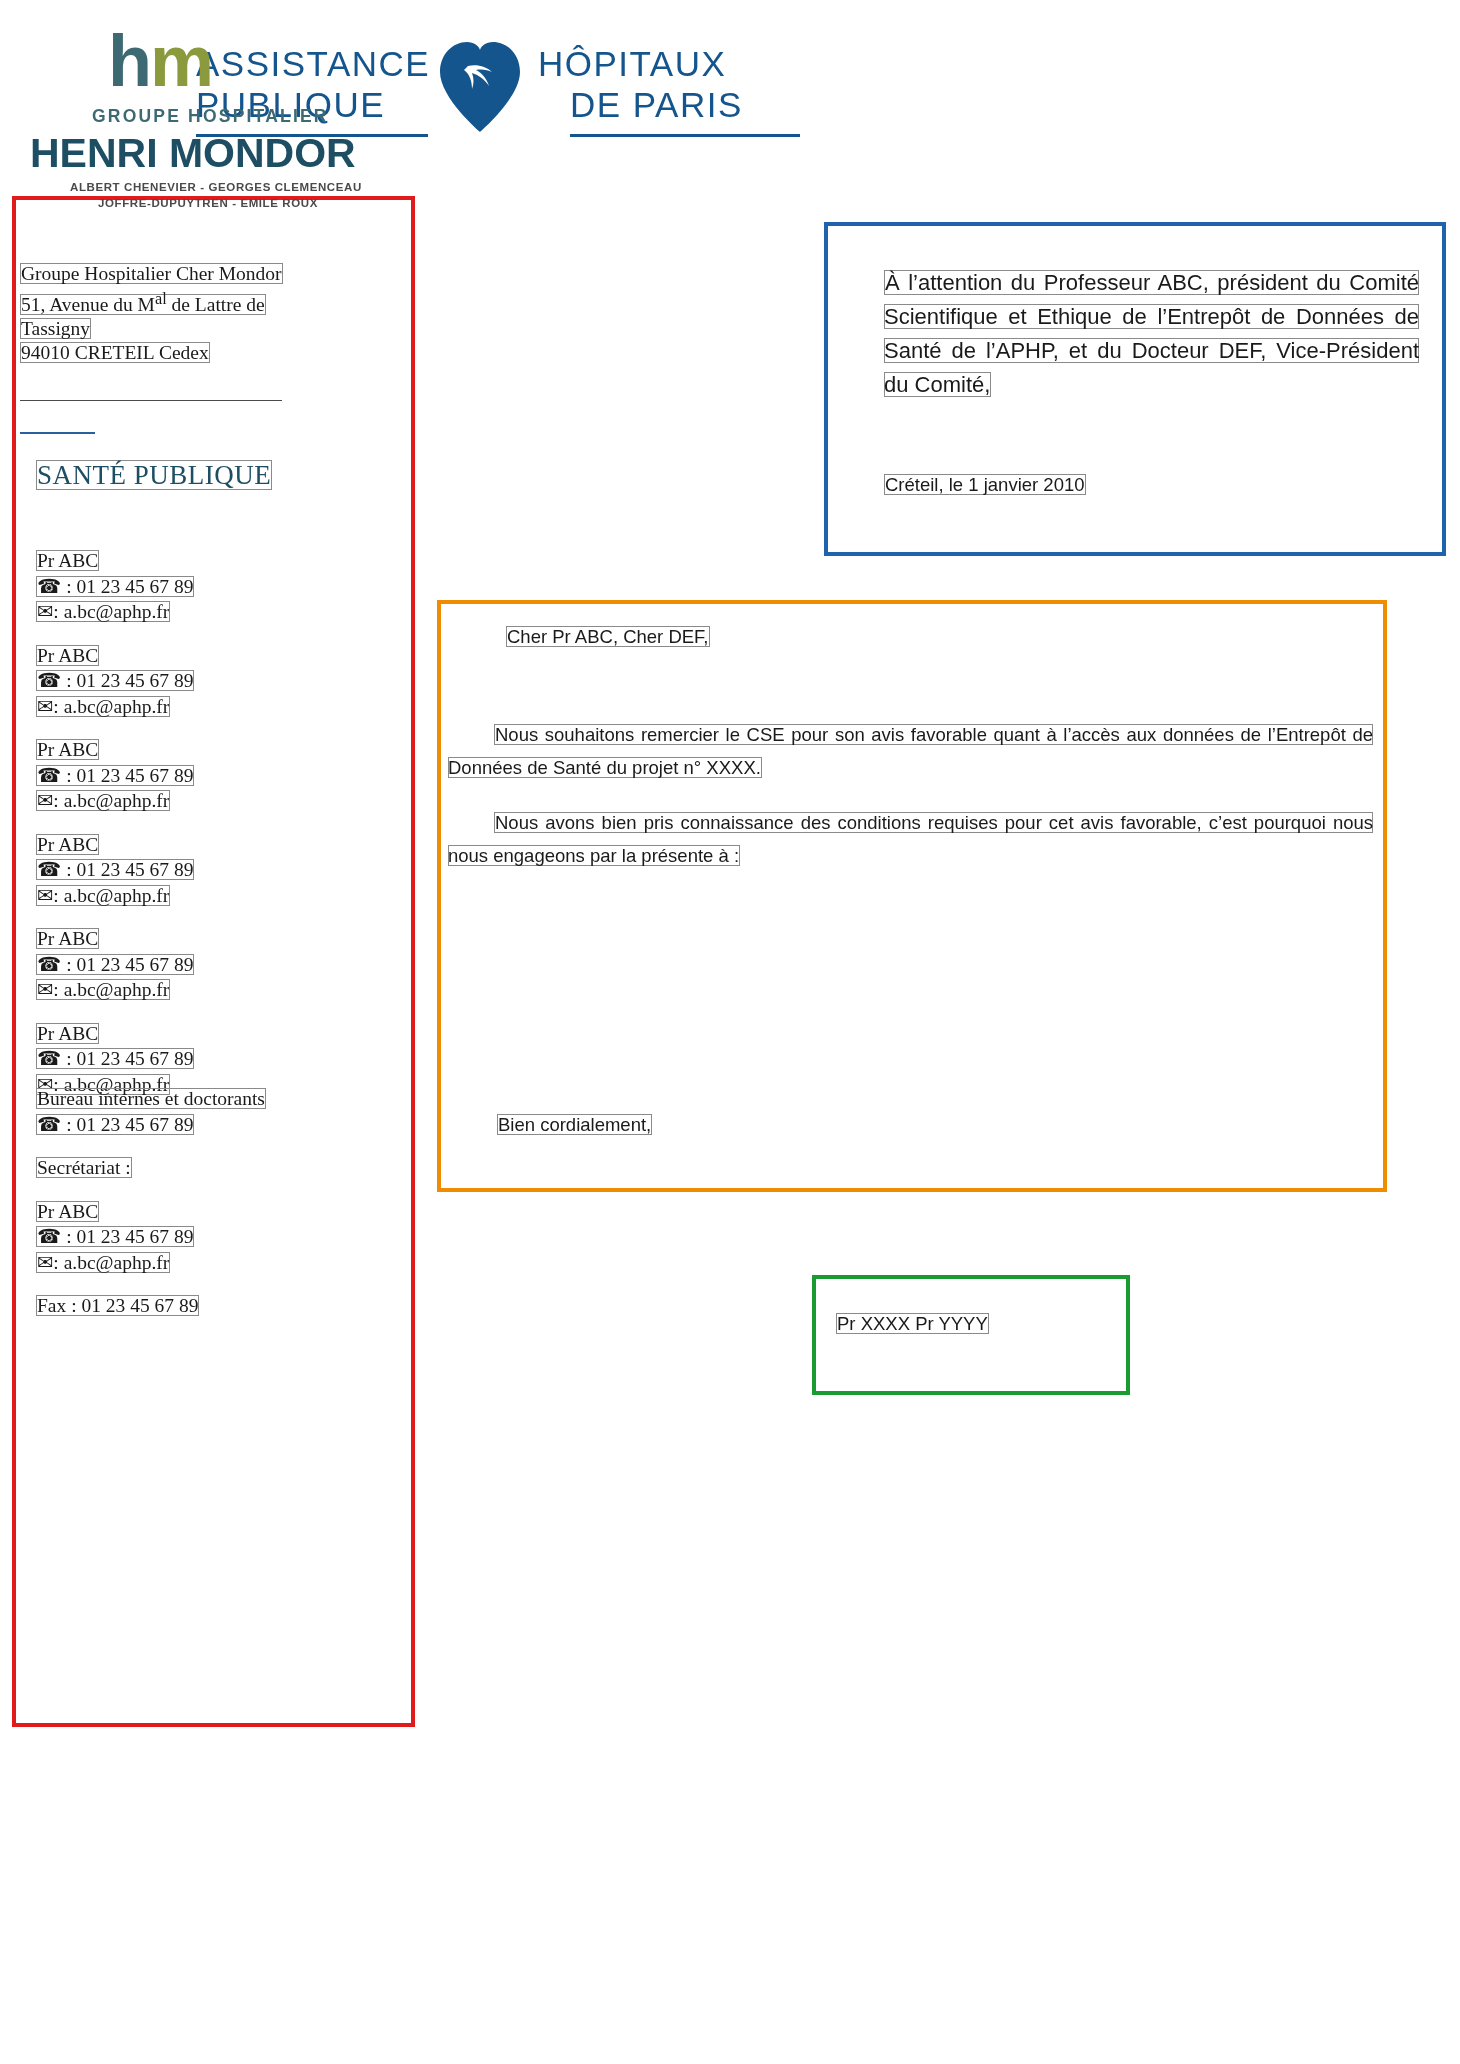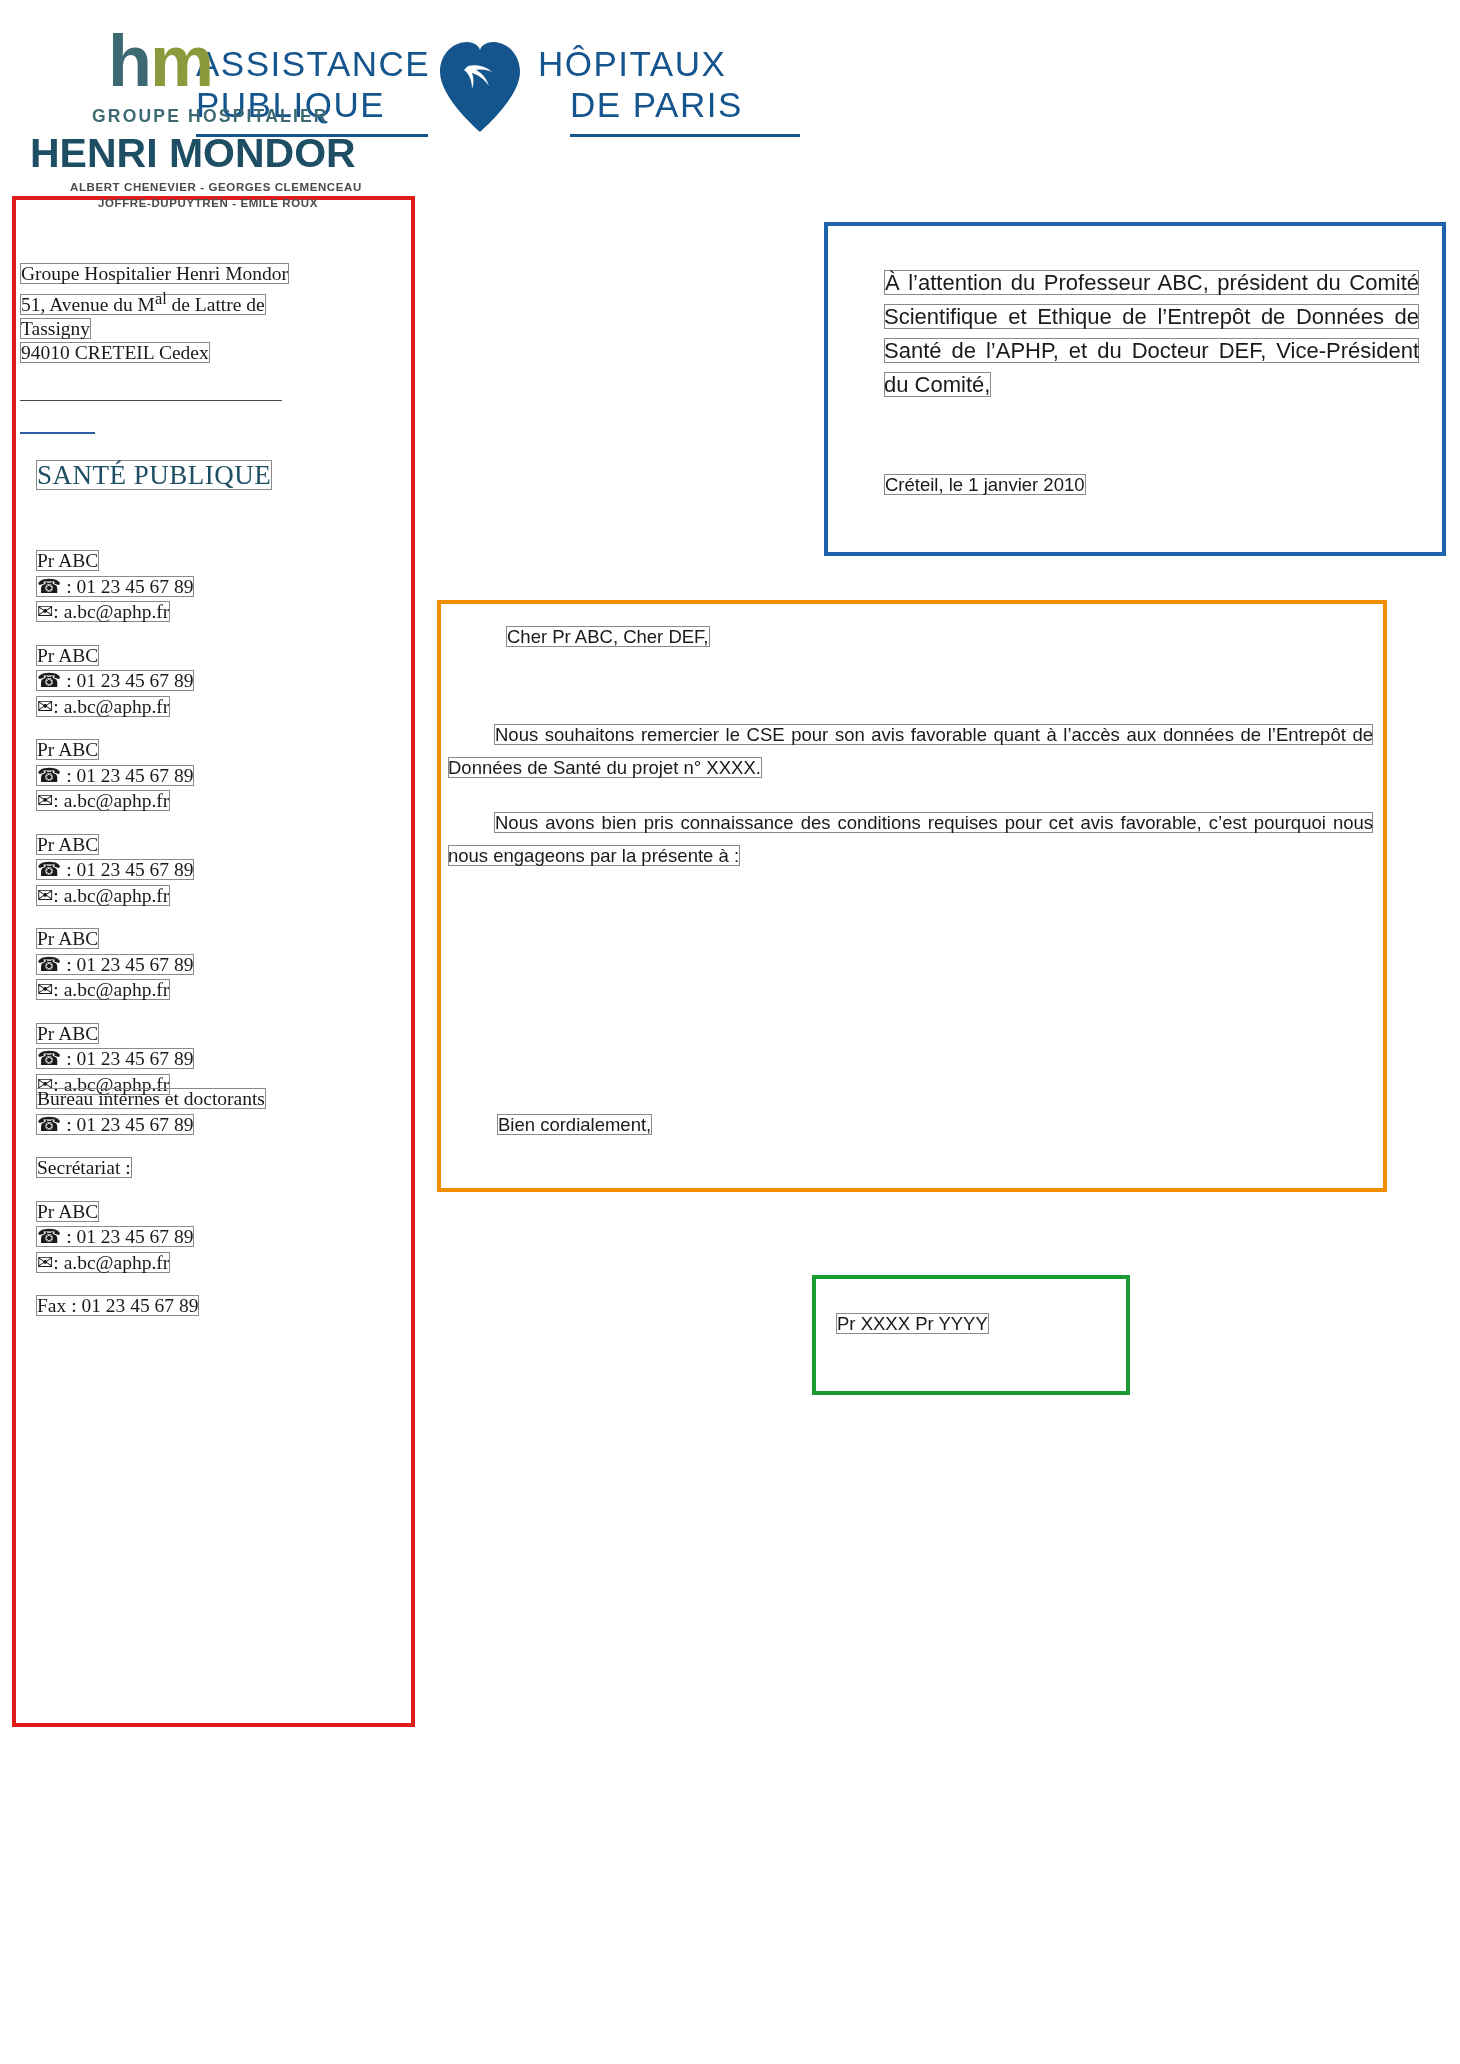--- a/index.html
+++ b/index.html
@@ -353,21 +353,21 @@
 
 <div id="hm-logo">
   <div id="hm-mark"><span class="h">h</span><span class="m">m</span></div>
   <div id="hm-groupe">GROUPE HOSPITALIER</div>
   <div id="hm-name">HENRI MONDOR</div>
   <div id="hm-sites-1">ALBERT CHENEVIER - GEORGES CLEMENCEAU</div>
   <div id="hm-sites-2">JOFFRE-DUPUYTREN - EMILE ROUX</div>
 </div>
 
 <div id="address-block">
-  <div><span class="ocr nw">Groupe Hospitalier Henri Mondor</span></div>
+  <div><span class="ocr nw">Groupe Hospitalier Cher Mondor</span></div>
   <div><span class="ocr nw"><span>51, Avenue du M</span><sup>al</sup><span> de Lattre de</span></span></div>
   <div><span class="ocr nw">Tassigny</span></div>
   <div><span class="ocr nw">94010 CRETEIL Cedex</span></div>
 </div>
 
 <div id="sep-line-1"></div>
 <div id="sep-line-2"></div>
 
 <div id="dept-title"><span class="ocr nw">SANTÉ PUBLIQUE</span></div>
 

